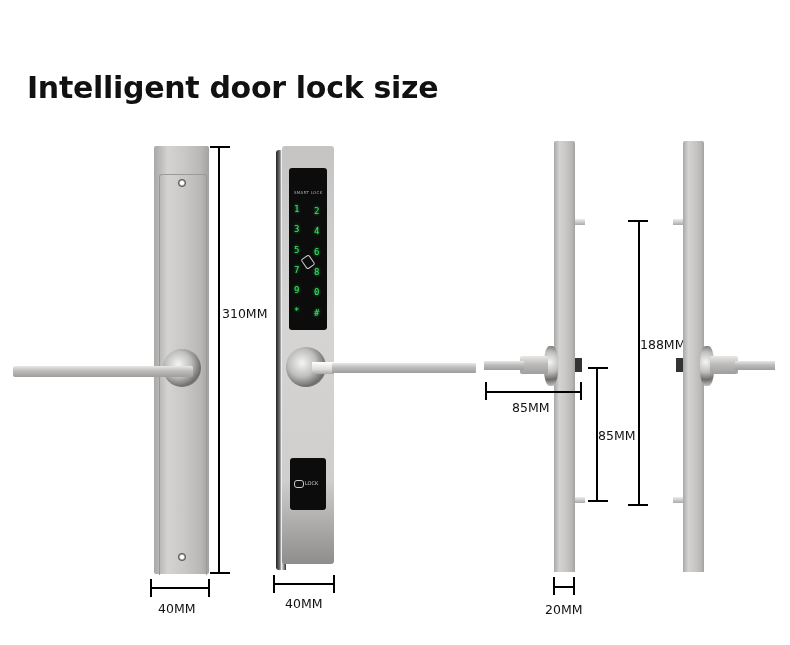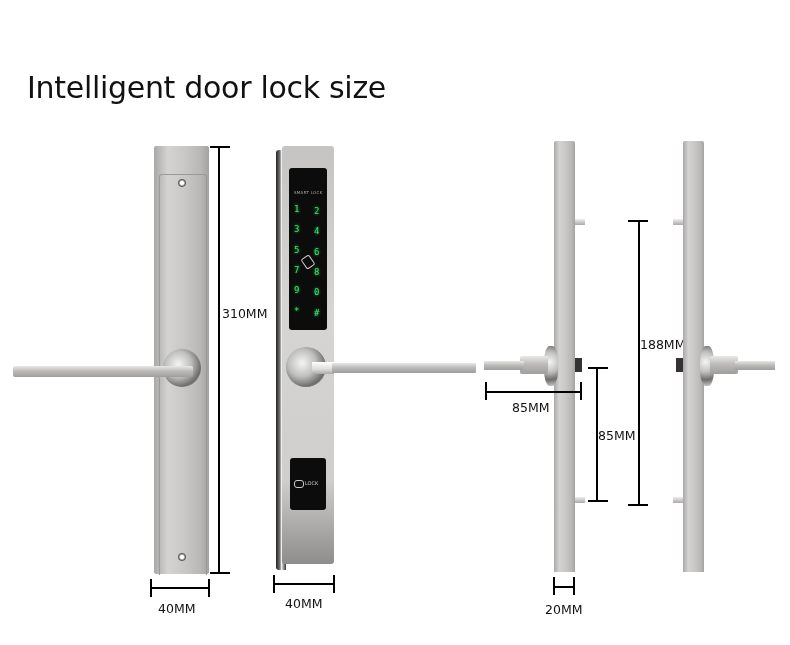--- a/index.html
+++ b/index.html
@@ -1,18 +1,18 @@
 <!DOCTYPE html>
 <html><head>
 <meta charset="utf-8">
 <style>
   html, body { margin:0; padding:0; background:#ffffff; }
   body { width:790px; height:645px; position:relative; overflow:hidden; font-family:"DejaVu Sans", sans-serif; }
   .abs { position:absolute; }
-  .title { left:27px; top:70px; font-size:30px; color:#111; font-family:"DejaVu Sans", sans-serif; letter-spacing:-0.3px; }
+  .title { left:27px; top:70px; font-size:30px; color:#111; font-family:"DejaVu Sans", sans-serif; letter-spacing:-0.3px;font-weight:bold; }
   .dimtxt { font-size:12.5px; color:#111; font-family:"DejaVu Sans", sans-serif; white-space:nowrap; }
   .line { background:#000; }
   .steel { background:linear-gradient(90deg,#a9a8a6 0%,#d4d3d1 25%,#c9c8c6 55%,#b8b7b5 85%,#a3a2a0 100%); }
   .steel-v { background:linear-gradient(180deg,#c5c4c2 0%,#d6d5d3 40%,#cfcecc 80%,#8e8d8b 100%); }
   .rod { background:linear-gradient(180deg,#e8e8e6 0%,#bdbcba 45%,#9f9e9c 100%); }
   .panel { background:#0c0c0c; border-radius:3px; }
   .key { color:#39e36a; font-size:9px; font-family:"DejaVu Sans Mono", monospace; text-shadow:0 0 3px #23c44d; position:absolute; }
   .rose { border-radius:50%; background:radial-gradient(circle at 40% 40%,#f5f5f5 0%,#bfbfbd 40%,#6e6d6b 70%,#d6d6d4 100%); }
   .pin { background:linear-gradient(180deg,#eee 0%,#aaa 100%); }
 </style>

